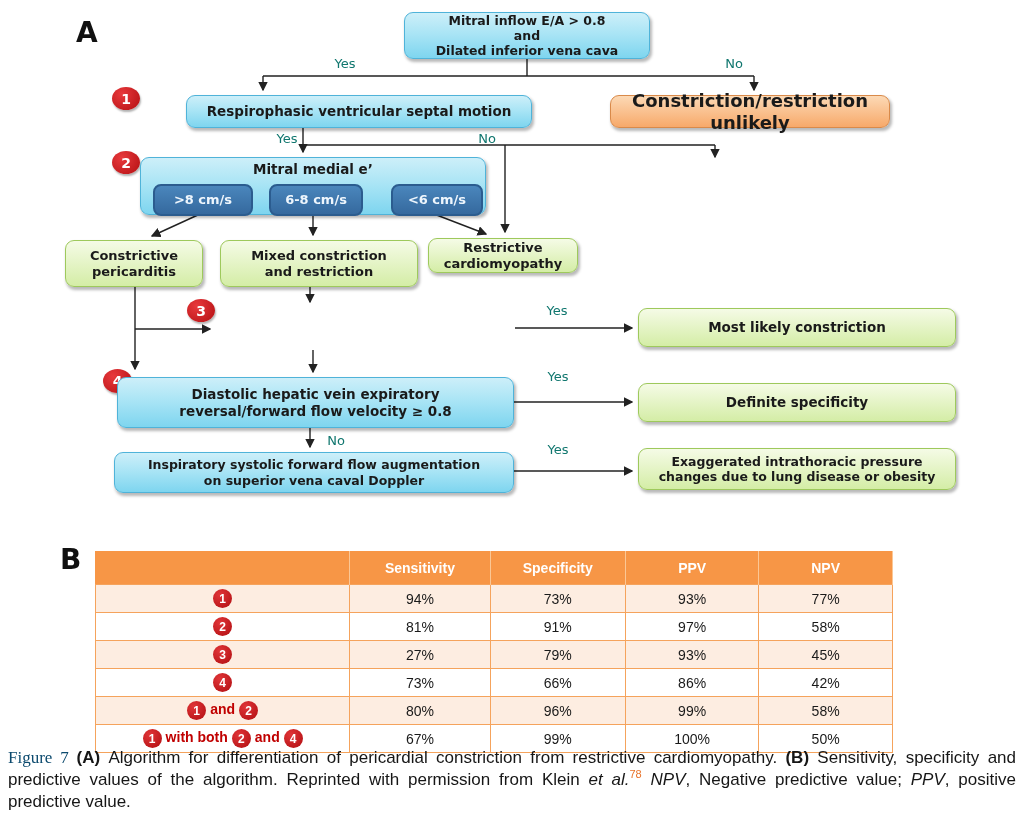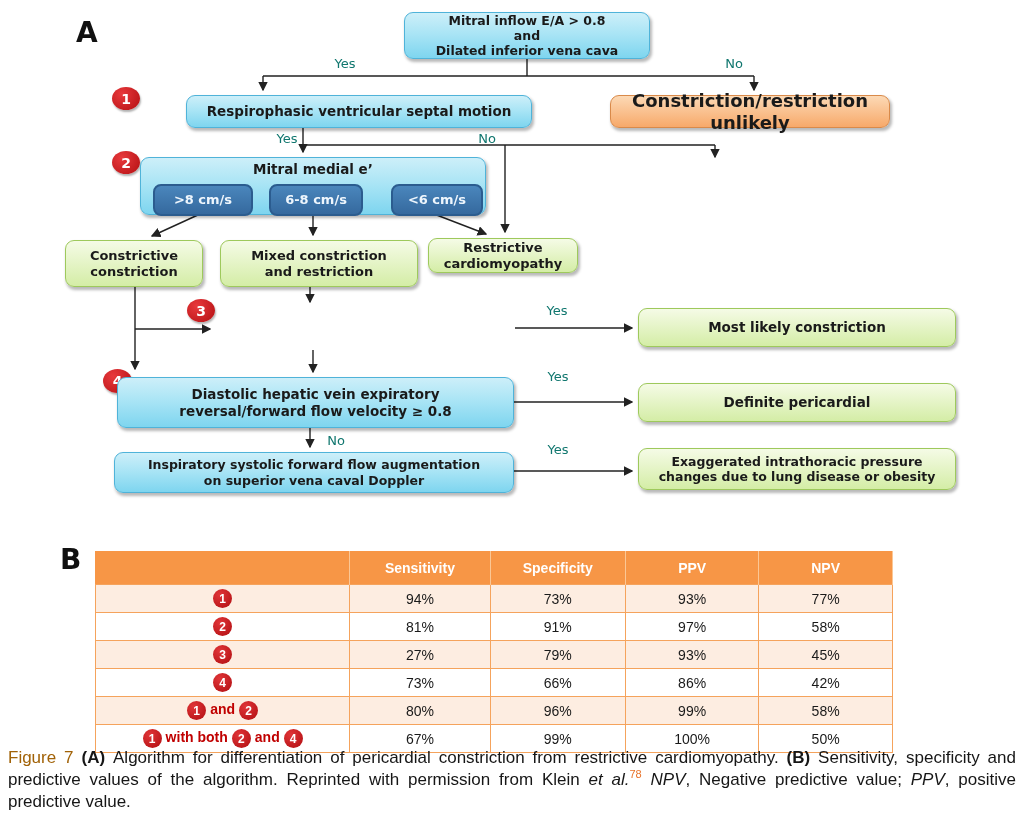--- a/index.html
+++ b/index.html
@@ -39,21 +39,21 @@
   #ptable tr.tint td{background:#fdede1;}
   #ptable tr.plain td{background:#ffffff;}
   .tbadge{display:inline-flex;align-items:center;justify-content:center;width:19px;height:19px;
           border-radius:50%;background:radial-gradient(circle at 35% 30%,#e03538,#b00d10);
           color:#fff;font-weight:bold;font-size:12px;vertical-align:middle;margin:0 2px;}
   .tred{color:#c00000;font-weight:bold;margin:0 2px;}
   
   #caption{position:absolute;left:8px;top:747px;width:1008px;
            font-family:"Liberation Sans",sans-serif;font-size:17px;line-height:22px;
            color:#161616;text-align:justify;}
-  .cap-fig{color:#a16207;}
+  .cap-fig{color:#0c4a6e;font-family:Liberation Serif, serif;}
   .cap-b{font-weight:bold;}
   .cap-i{font-style:italic;}
   .cap-sup{color:#e8732a;font-size:11px;vertical-align:super;line-height:0;}
 </style>
 </head>
 <body>
 
 <div id="stage">
 
   <svg id="arrows" width="1024" height="540" viewBox="0 0 1024 540">
@@ -104,35 +104,35 @@
   <div class="badge" style="left:112px;top:151px;width:28px;height:23px;">2</div>
   <div class="abs node blue" style="left:140px;top:157px;width:346px;height:58px;">
     <div class="abs" style="left:0;top:3px;width:100%;text-align:center;font-size:13.5px;font-weight:bold;">Mitral medial e’</div>
     <div class="opt" style="left:12px;top:26px;width:96px;height:28px;">&gt;8 cm/s</div>
     <div class="opt" style="left:128px;top:26px;width:90px;height:28px;">6-8 cm/s</div>
     <div class="opt" style="left:250px;top:26px;width:88px;height:28px;">&lt;6 cm/s</div>
   </div>
 
 
   <div class="abs node green" style="left:65px;top:240px;width:138px;height:47px;font-size:13px;">Constrictive
-constriction</div>
+pericarditis</div>
   <div class="abs node green" style="left:220px;top:240px;width:198px;height:47px;font-size:13px;">Mixed constriction
 and restriction</div>
   <div class="abs node green" style="left:428px;top:238px;width:150px;height:35px;font-size:13px;">Restrictive
 cardiomyopathy</div>
 
   <div class="badge" style="left:187px;top:299px;width:28px;height:23px;">3</div>
   <div class="edge-label" style="left:557px;top:310px;">Yes</div>
   <div class="abs node green" style="left:638px;top:308px;width:318px;height:39px;font-size:13.5px;">Most likely constriction</div>
 
   <div class="badge" style="left:103px;top:369px;width:29px;height:24px;">4</div>
   <div class="abs node blue" style="left:117px;top:377px;width:397px;height:51px;font-size:13.5px;">Diastolic hepatic vein expiratory
 reversal/forward flow velocity  ≥ 0.8</div>
   <div class="edge-label" style="left:558px;top:376px;">Yes</div>
-  <div class="abs node green" style="left:638px;top:383px;width:318px;height:39px;font-size:13.5px;">Definite pericardial</div>
+  <div class="abs node green" style="left:638px;top:383px;width:318px;height:39px;font-size:13.5px;">Definite specificity</div>
 
   <div class="edge-label" style="left:336px;top:440px;">No</div>
   <div class="abs node blue" style="left:114px;top:452px;width:400px;height:41px;font-size:12.5px;">Inspiratory systolic forward flow augmentation
 on superior vena caval Doppler</div>
   <div class="edge-label" style="left:558px;top:449px;">Yes</div>
   <div class="abs node green" style="left:638px;top:448px;width:318px;height:42px;font-size:12.5px;">Exaggerated intrathoracic pressure
 changes due to lung disease or obesity</div>
 
   <div class="abs panel-label" style="left:60px;top:543px;">B</div>
 

